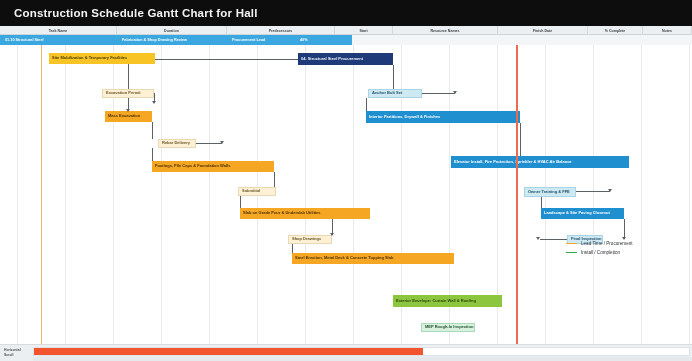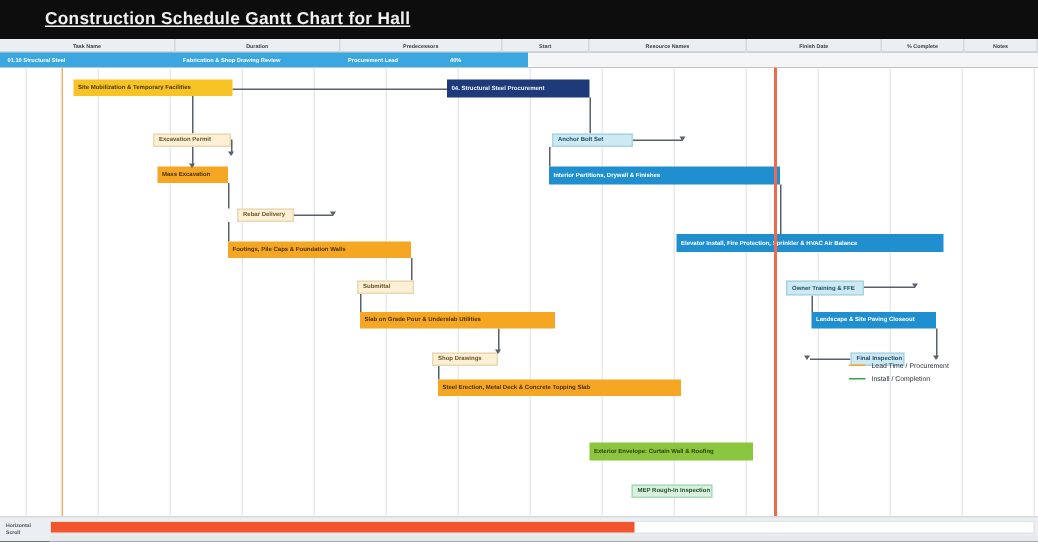--- a/index.html
+++ b/index.html
@@ -17,28 +17,27 @@
   }
 
   
   .titlebar {
     position: absolute; left: 0; top: 0;
     width: 692px; height: 26px;
     background: #0d0d0d;
     display: flex; align-items: center;
   }
   .title-text {
-    margin-left: 30px;
+    margin-left: 14px;
     color: #f2f2f2;
     font-size: 11.5px;
     font-weight: bold;
     letter-spacing: 0.2px;
     white-space: nowrap;
     filter: blur(0.35px);
-    text-decoration: underline;
   }
 
   
   .sheet-head {
     position: absolute; left: 0; top: 26px;
     width: 692px; height: 9px;
     background: #eceff1;
     display: flex;
     border-bottom: 1px solid #cfd4d8;
   }

